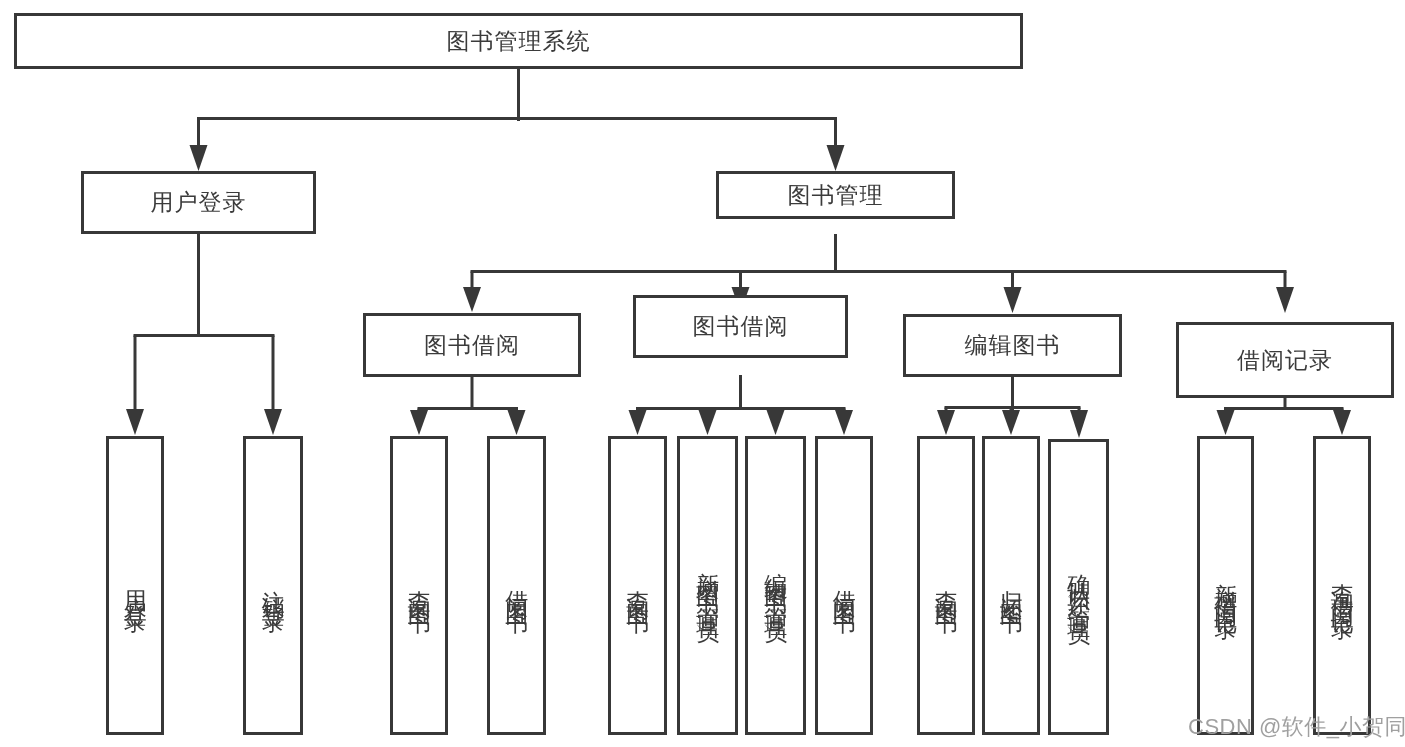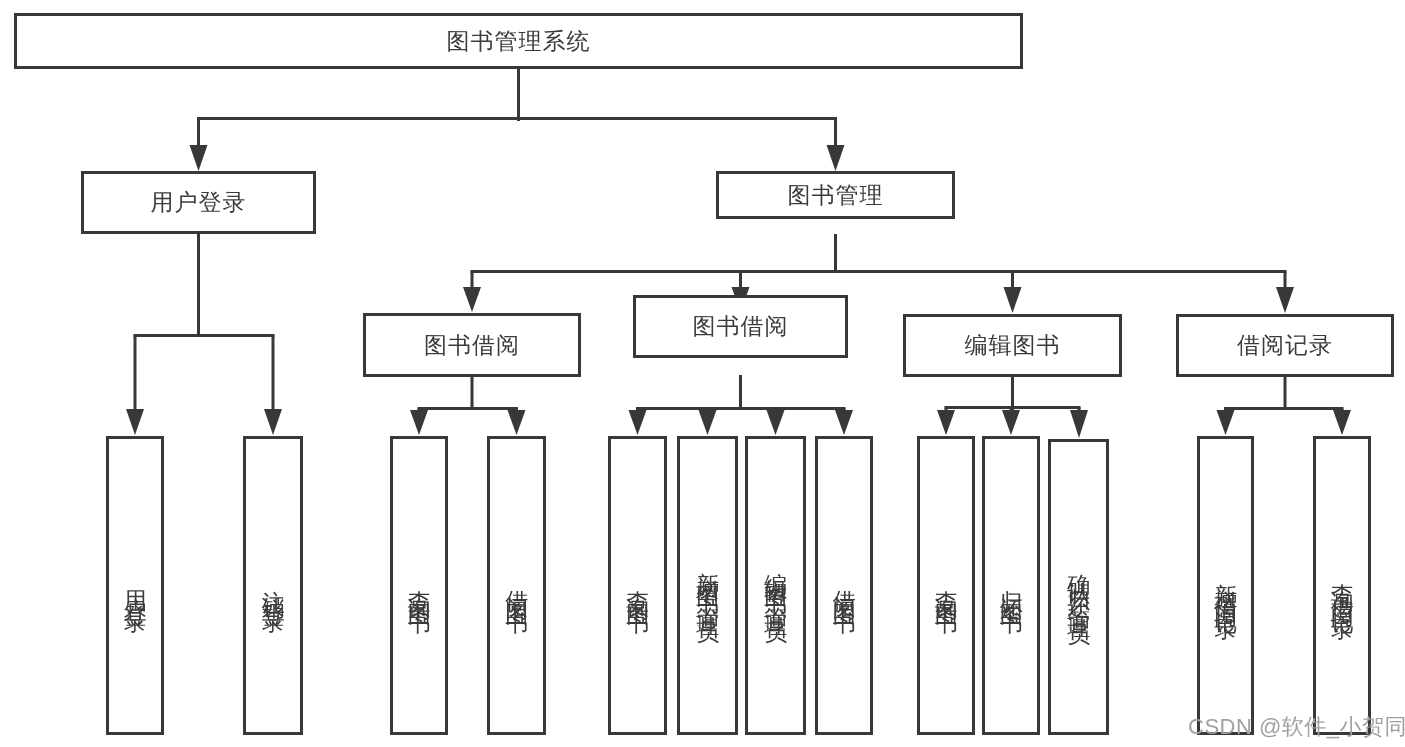--- a/index.html
+++ b/index.html
@@ -153,21 +153,21 @@
 
   <div class="box" style="left:363px;top:313px;width:218px;height:64px">
     <span>图书借阅</span>
   </div>
   <div class="box" style="left:633px;top:295px;width:215px;height:63px">
     <span>图书借阅</span>
   </div>
   <div class="box" style="left:903px;top:314px;width:219px;height:63px">
     <span>编辑图书</span>
   </div>
-  <div class="box" style="left:1176px;top:314px;width:218px;height:63px">
+  <div class="box" style="left:1176px;top:322px;width:218px;height:76px">
     <span>借阅记录</span>
   </div>
 
   <div class="box" style="left:106px;top:436px;width:58px;height:299px">
     <span class="vtext">用户登录</span>
   </div>
   <div class="box" style="left:243px;top:436px;width:60px;height:299px">
     <span class="vtext">注销登录</span>
   </div>
 

